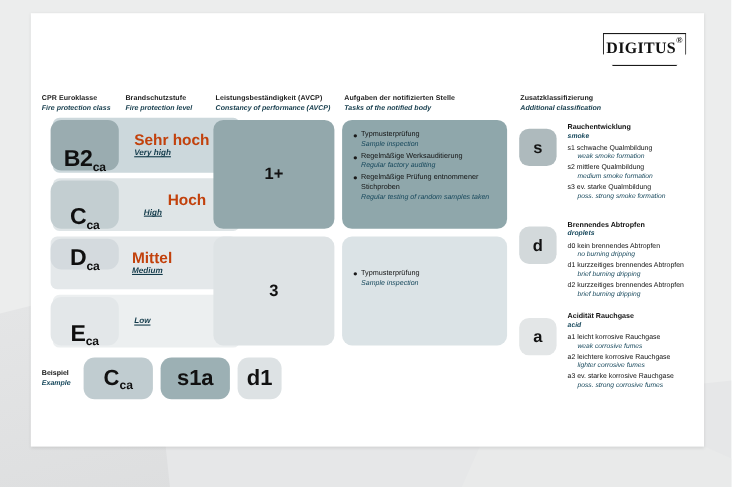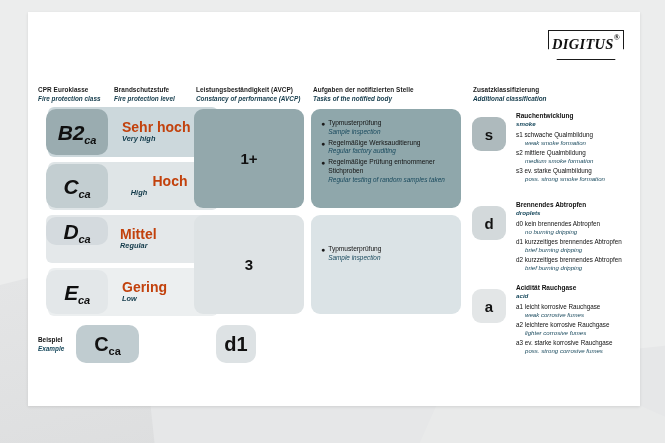--- a/index.html
+++ b/index.html
@@ -46,21 +46,21 @@
     position: absolute;
     left: 28px; top: 12px;
     width: 612px; height: 394px;
     background: #ffffff;
     box-shadow: 0 1px 3px rgba(0,0,0,.10);
   }
   
   .logo-wrap {
     position: absolute;
     right: 16px; top: 18px;
-    width: 76px; height: 30px; font-style: italic;
+    width: 76px; height: 30px;
   }
   .logo-box {
     position: relative;
     width: 74px; height: 28px;
     border: 1.6px solid #1a1a1a;
     clip-path: polygon(0 0, 100% 0, 100% 62%, 88% 100%, 12% 100%, 0 62%);
     background: #fff;
     display: flex;
     align-items: center;
     justify-content: center;
@@ -94,24 +94,23 @@
   .col-head .en { font-style: italic; font-weight: 700; color: #123a4a; display: block; }
 
   
   .rbox {
     position: absolute;
     border-radius: 9px;
     box-sizing: border-box;
   }
   .cls-box {
     display: flex;
-    align-items: center;
+    align-items: flex-end;
     justify-content: center;
     border-radius: 10px;
-    font-style: italic;
   }
   .cls-label {
     font-size: 21px;
     font-weight: 700;
     color: #0f0f0f;
     letter-spacing: -.2px;
     line-height: 1;
   }
   .cls-label sub {
     font-size: 11px;
@@ -136,20 +135,21 @@
     color: #c2410c;
     line-height: 1.05;
   }
   .lvl-en {
     font-size: 7.4px;
     font-weight: 700;
     font-style: italic;
     color: #123a4a;
     line-height: 1.2;
     margin-top: 1px;
+    text-decoration: underline;
   }
   
   .avcp-box {
     display: flex;
     align-items: center;
     justify-content: center;
   }
   .avcp-num {
     font-size: 15px;
     font-weight: 700;
@@ -269,24 +269,23 @@
     <div class="rbox lvl-band" style="left:20px; top:95px; width:170px; height:50px; background:#ccd8dc;">
       <span class="lvl-de" style="margin-left:62px;">Sehr hoch</span>
       <span class="lvl-en" style="margin-left:62px;">Very high</span>
     </div>
     <div class="rbox lvl-band" style="left:20px; top:150px; width:170px; height:48px; background:#dfe5e7;text-align:center;">
       <span class="lvl-de" style="margin-left:62px;">Hoch</span>
       <span class="lvl-en" style="">High</span>
     </div>
     <div class="rbox lvl-band" style="left:18px; top:203px; width:170px; height:48px; background:#e4e8ea;">
       <span class="lvl-de" style="margin-left:62px;">Mittel</span>
-      <span class="lvl-en" style="margin-left:62px;">Regular</span>
+      <span class="lvl-en" style="margin-left:62px;">Medium</span>
     </div>
     <div class="rbox lvl-band" style="left:20px; top:256px; width:170px; height:48px; background:#eceff0;">
-      <span class="lvl-de" style="margin-left:62px;">Gering</span>
       <span class="lvl-en" style="margin-left:62px;">Low</span>
     </div>
 
     <div class="rbox cls-box" style="left:18px; top:97px; width:62px; height:46px; background:#9aacb0;">
       <span class="cls-label"><span>B2</span><sub>ca</sub></span>
     </div>
     <div class="rbox cls-box" style="left:18px; top:152px; width:62px; height:44px; background:#c3ced1;">
       <span class="cls-label"><span>C</span><sub>ca</sub></span>
     </div>
     <div class="rbox cls-box" style="left:18px; top:205px; width:62px; height:28px; background:#d4dade;">
@@ -373,16 +372,17 @@
       <span class="addl-en">poss. strong corrosive fumes</span>
     </div>
 
     <div class="ex-label" style="left:10px; top:324px;">
       <span class="de">Beispiel</span>
       <span class="en">Example</span>
     </div>
     <div class="ex-box" style="left:48px; top:313px; width:63px; background:#c0ccd0;">
       <span><span>C</span><sub>ca</sub></span>
     </div>
+    <div class="ex-box" style="left:118px; top:313px; width:63px; background:#9cb0b4;">s1a</div>
     <div class="ex-box" style="left:188px; top:313px; width:40px; background:#dde2e4;">d1</div>
 
   </div>
 </div>
 
 </body></html>

